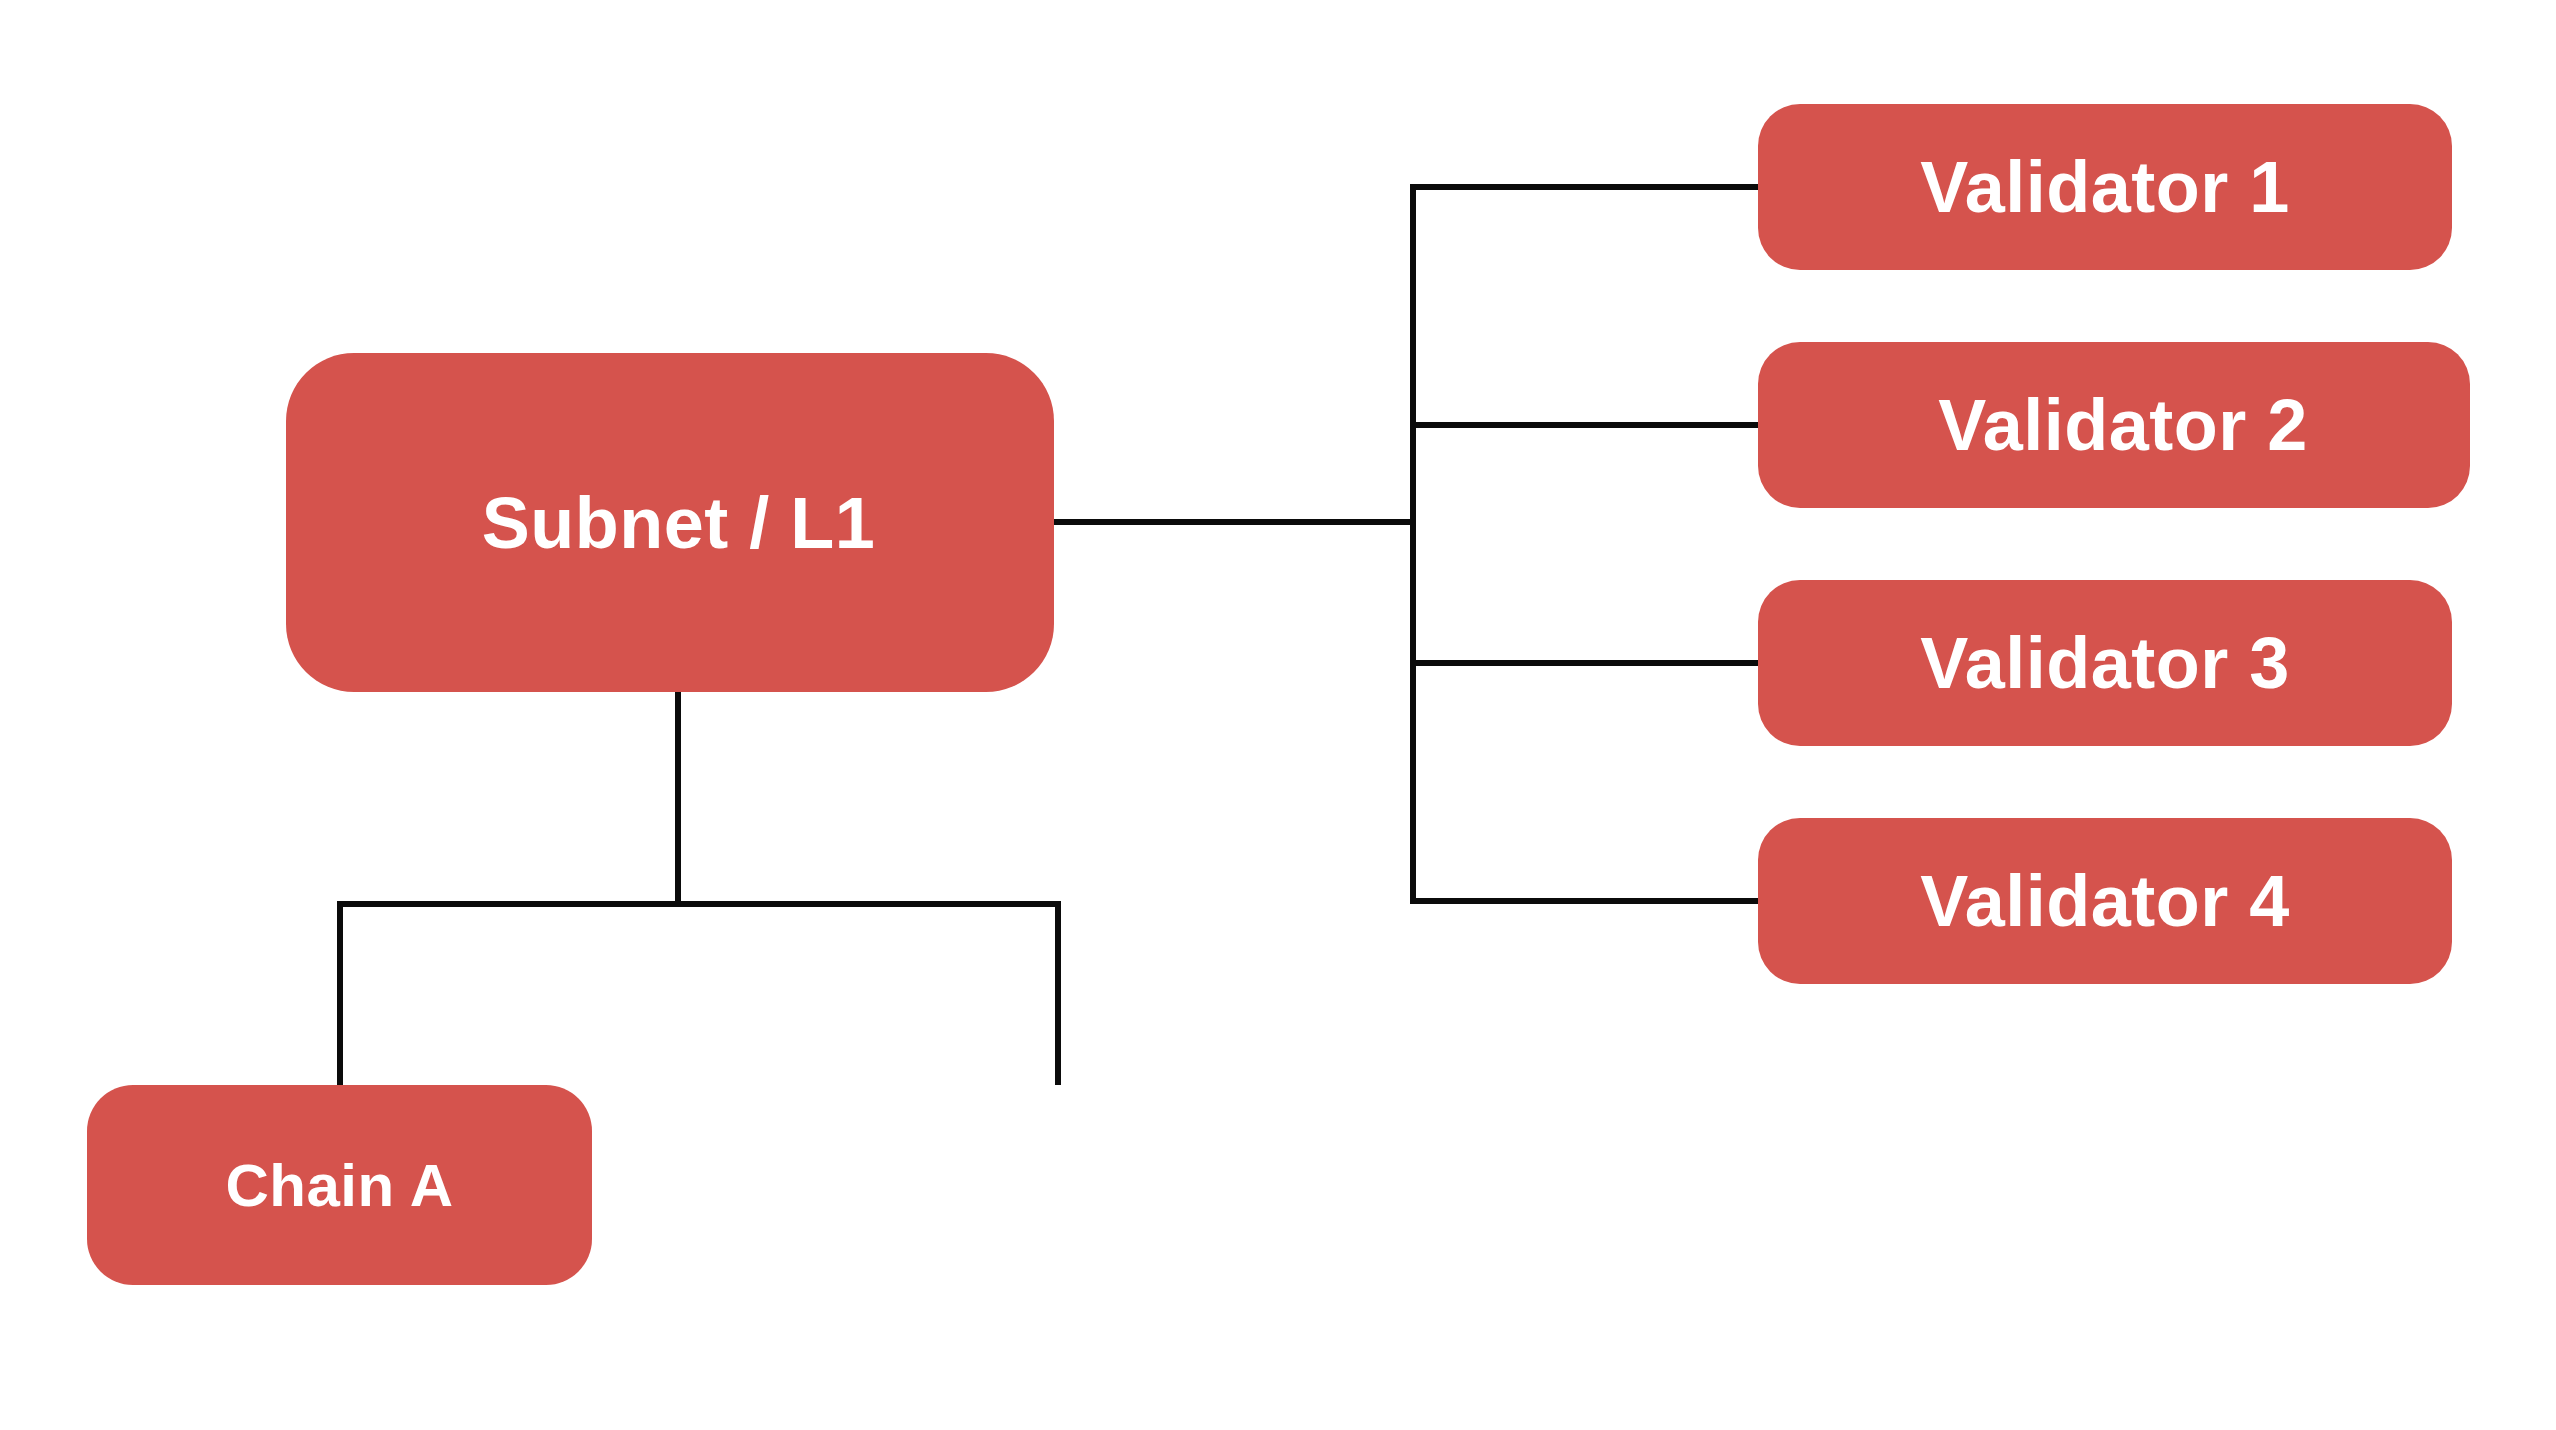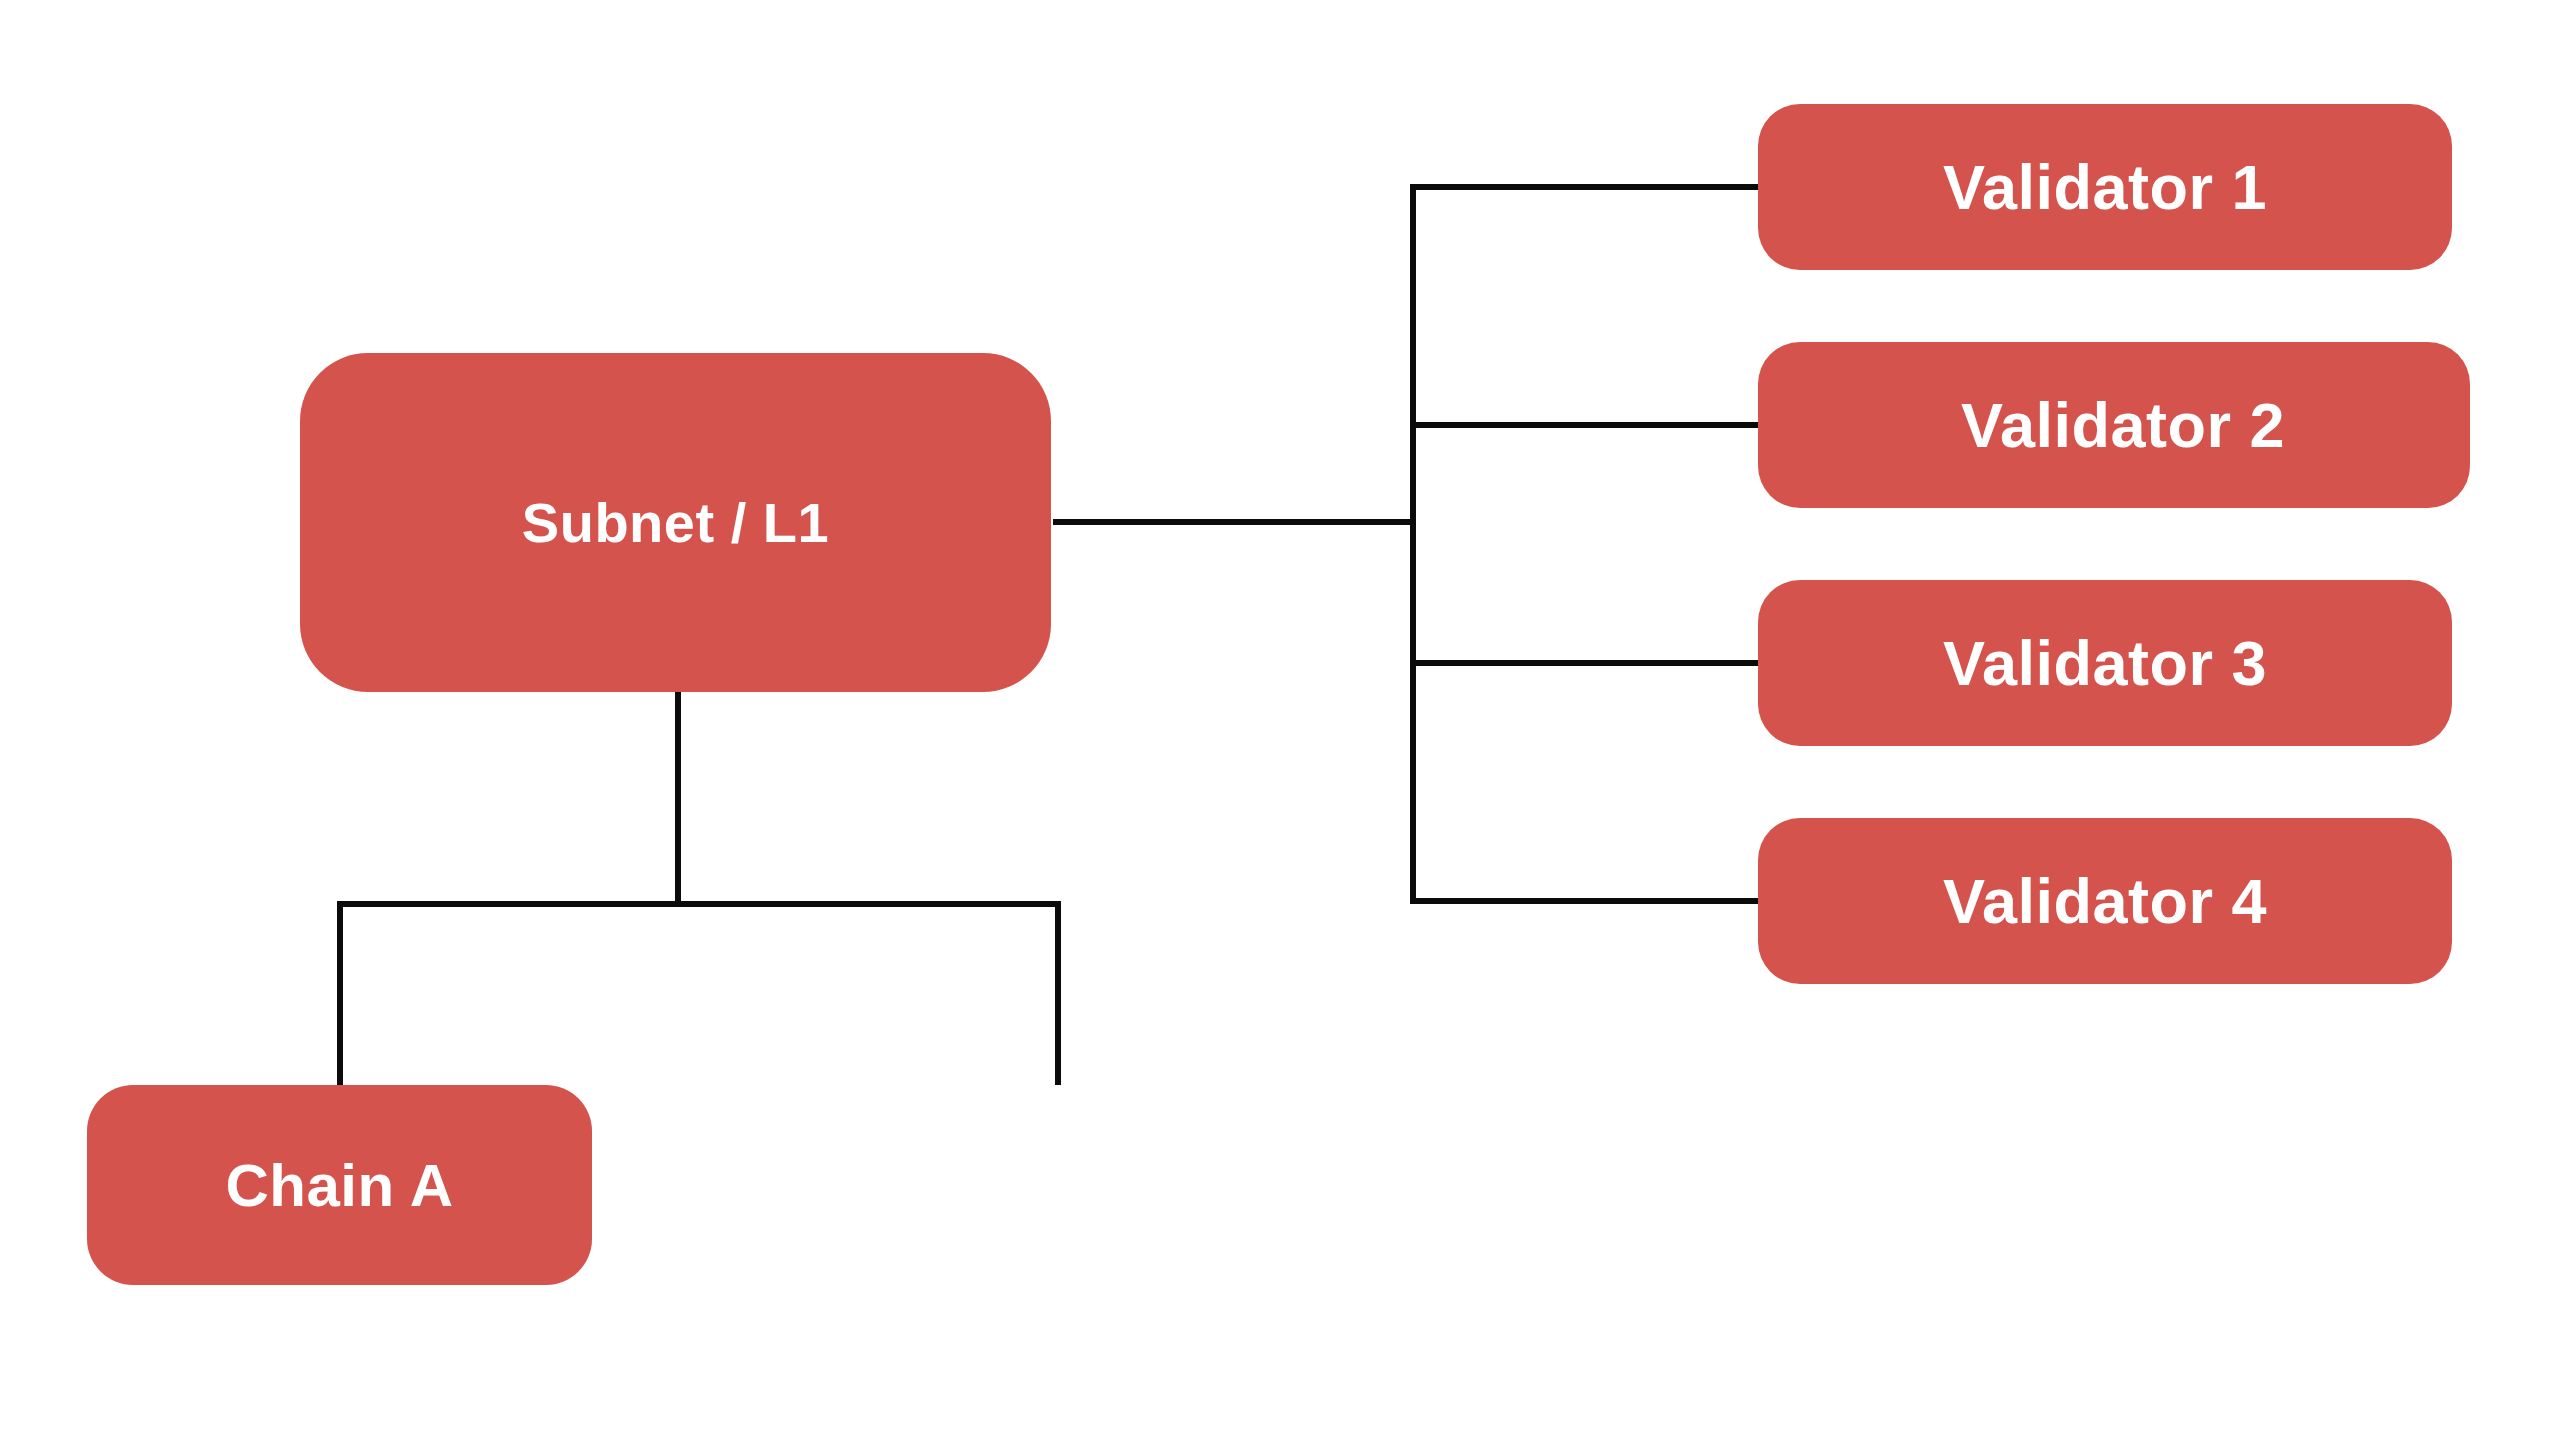--- a/index.html
+++ b/index.html
@@ -23,30 +23,31 @@
     color: #ffffff;
     font-weight: 700;
     display: flex;
     align-items: center;
     justify-content: center;
     text-align: center;
     white-space: nowrap;
     letter-spacing: 0.5px;
   }
   #node-subnet {
-    left: 300px; top: 353px;
+    left: 286px; top: 353px;
     width: 751px; height: 339px;
     border-radius: 68px;
-    font-size: 56px;
+    font-size: 72px;
+    padding-left: 17px;
   }
   .validator-node {
     left: 1758px;
     width: 694px; height: 166px;
     border-radius: 42px;
-    font-size: 63px;
+    font-size: 72px;
   }
   #node-validator1 { top: 104px; }
   #node-validator2 { top: 342px; padding-left: 18px; }
   #node-validator3 { top: 580px; text-align: right; }
   #node-validator4 { top: 818px; }
 
   .chain-node {
     top: 1085px;
     width: 505px; height: 200px;
     border-radius: 46px;

